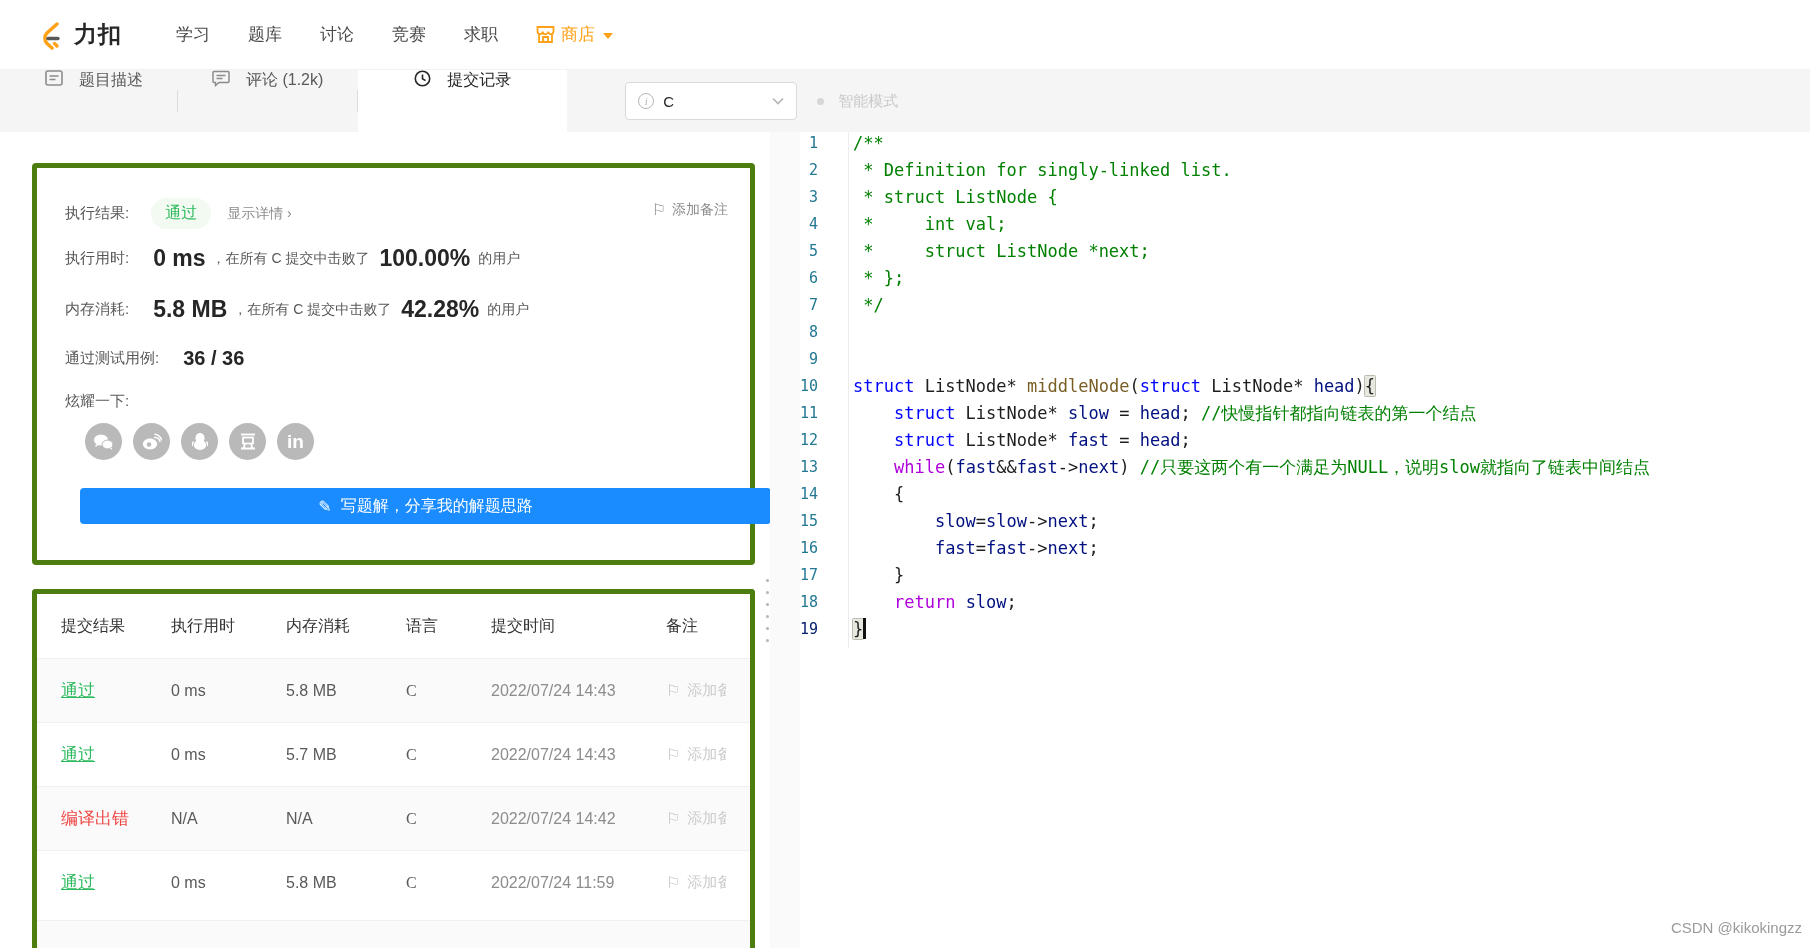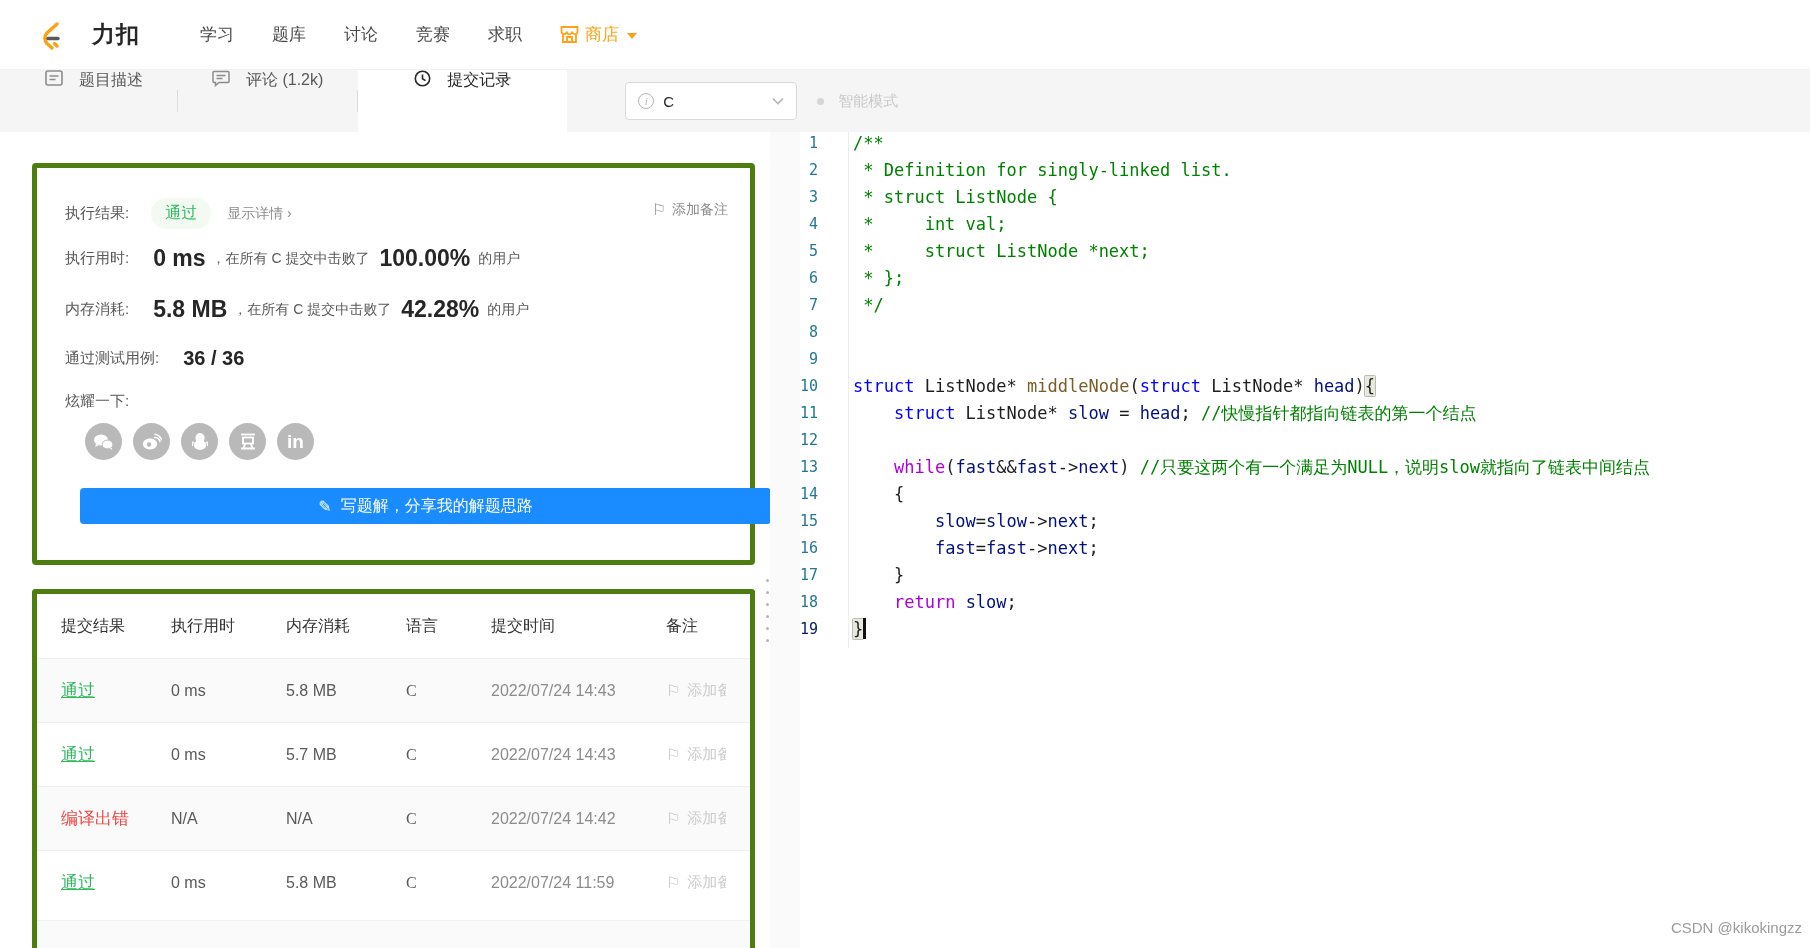--- a/index.html
+++ b/index.html
@@ -2,21 +2,21 @@
 <html lang="zh"><head>
 <meta charset="utf-8">
 <style>
   * { margin:0; padding:0; box-sizing:border-box; }
   html,body { width:1810px; height:948px; overflow:hidden; background:#fff;
     font-family:"Liberation Sans","DejaVu Sans",sans-serif; }
 
   
   .navbar { height:70px; display:flex; align-items:center; padding-left:38px;
     border-bottom:1px solid #f2f2f2; background:#fff; }
-  .logo { display:flex; align-items:flex-end; gap:28px; cursor:pointer; margin-right:22px; }
+  .logo { display:flex; align-items:flex-end; gap:10px; cursor:pointer; margin-right:16px; }
   .logo-text { font-size:23px; font-weight:bold; color:#262626; letter-spacing:1px; }
   .nav-item { font-size:17px; color:#4a4a4a; margin-left:38px; cursor:pointer; display:flex; align-items:center; gap:6px; }
   .nav-item.highlight { color:#ffa116; }
   .caret-down { width:0; height:0; border-left:5px solid transparent; border-right:5px solid transparent;
     border-top:6px solid #ffa116; margin-left:2px; margin-top:2px; }
 
   
   .tabbar { height:62px; background:#f5f5f5; display:flex; align-items:stretch; }
   .tab { display:flex; gap:16px; padding:0 34px; font-size:16px;
     color:#595959; cursor:pointer; }
@@ -345,21 +345,21 @@
         <div class="cline"><span class="ln">2</span><span class="ltext"><span class="tok-cmt"> * Definition for singly-linked list.</span></span></div>
         <div class="cline"><span class="ln">3</span><span class="ltext"><span class="tok-cmt"> * struct ListNode {</span></span></div>
         <div class="cline"><span class="ln">4</span><span class="ltext"><span class="tok-cmt"> *     int val;</span></span></div>
         <div class="cline"><span class="ln">5</span><span class="ltext"><span class="tok-cmt"> *     struct ListNode *next;</span></span></div>
         <div class="cline"><span class="ln">6</span><span class="ltext"><span class="tok-cmt"> * };</span></span></div>
         <div class="cline"><span class="ln">7</span><span class="ltext"><span class="tok-cmt"> */</span></span></div>
         <div class="cline"><span class="ln">8</span><span class="ltext"></span></div>
         <div class="cline"><span class="ln">9</span><span class="ltext"></span></div>
         <div class="cline"><span class="ln">10</span><span class="ltext"><span class="tok-kw">struct</span><span> ListNode* </span><span class="tok-fn">middleNode</span><span>(</span><span class="tok-kw">struct</span><span> ListNode* </span><span class="tok-var">head</span><span>)</span><span class="tok-bh">{</span></span></div>
         <div class="cline"><span class="ln">11</span><span class="ltext"><span>    </span><span class="tok-kw">struct</span><span> ListNode* </span><span class="tok-var">slow</span><span> = </span><span class="tok-var">head</span><span>; </span><span class="tok-cmt">//快慢指针都指向链表的第一个结点</span></span></div>
-        <div class="cline"><span class="ln">12</span></div>
+        <div class="cline"><span class="ln">12</span><span class="ltext"><span>    </span><span class="tok-kw">struct</span><span> ListNode* </span><span class="tok-var">fast</span><span> = </span><span class="tok-var">head</span><span>;</span></span></div>
         <div class="cline"><span class="ln">13</span><span class="ltext"><span>    </span><span class="tok-ctrl">while</span><span>(</span><span class="tok-var">fast</span><span>&amp;&amp;</span><span class="tok-var">fast</span><span>-&gt;</span><span class="tok-var">next</span><span>) </span><span class="tok-cmt">//只要这两个有一个满足为NULL，说明slow就指向了链表中间结点</span></span></div>
         <div class="cline"><span class="ln">14</span><span class="ltext"><span>    {</span></span></div>
         <div class="cline"><span class="ln">15</span><span class="ltext"><span>        </span><span class="tok-var">slow</span><span>=</span><span class="tok-var">slow</span><span>-&gt;</span><span class="tok-var">next</span><span>;</span></span></div>
         <div class="cline"><span class="ln">16</span><span class="ltext"><span>        </span><span class="tok-var">fast</span><span>=</span><span class="tok-var">fast</span><span>-&gt;</span><span class="tok-var">next</span><span>;</span></span></div>
         <div class="cline"><span class="ln">17</span><span class="ltext"><span>    }</span></span></div>
         <div class="cline"><span class="ln">18</span><span class="ltext"><span>    </span><span class="tok-ctrl">return</span><span> </span><span class="tok-var">slow</span><span>;</span></span></div>
         <div class="cline"><span class="ln active">19</span><span class="ltext"><span class="tok-bh">}</span><span class="cursor-bar"></span></span></div>
       </div>
     <div class="watermark">CSDN @kikokingzz</div>
   </div>

